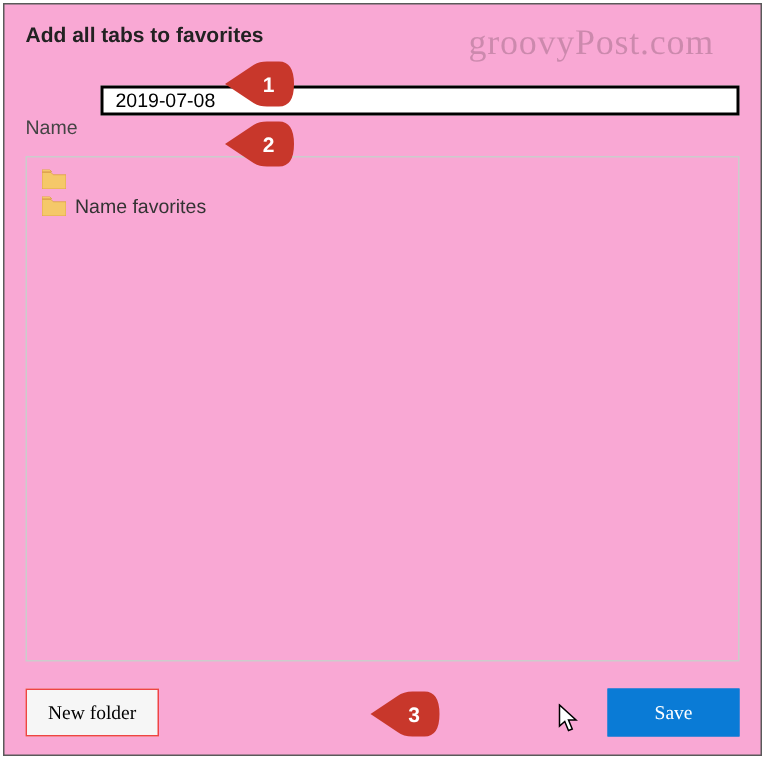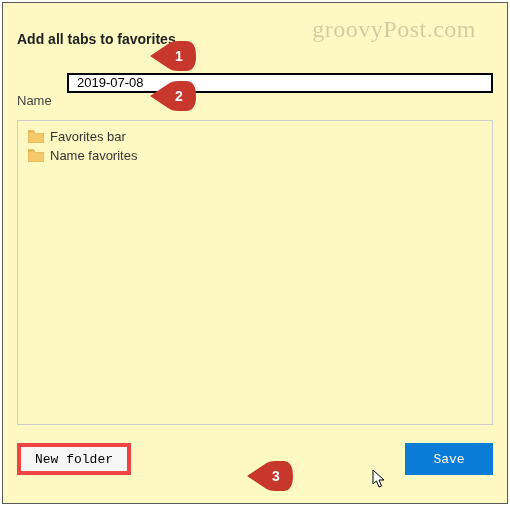--- a/index.html
+++ b/index.html
@@ -12,23 +12,23 @@
     width: 510px;
     height: 506px;
     position: relative;
     overflow: hidden;
   }
   .dialog {
     border: 1px solid #5a5a5a;
     width: 506px;
     height: 502px;
     margin: 2px;
-    background: #fef9c3;
+    background: #f9a8d4;
     position: relative;
-    padding: 28px 14px;
+    padding: 12px 14px;
     display: flex;
     flex-direction: column;
   }
   .title {
     font-weight: 600;
     font-size: 14px;
     color: #222;
     margin-bottom: 10px;
   }
   .name-row {
@@ -76,22 +76,22 @@
     display: flex;
     align-items: center;
     gap: 8px;
     margin-top: 18px;
   }
   .spacer { flex: 1; }
   .btn {
     min-width: 88px;
     height: 32px;
     font-size: 13px;
-    font-family: Liberation Mono, monospace;
-    border: 4px solid #ef4444;
+    font-family: Liberation Serif, serif;
+    border: 1px solid #ef4444;
     background: #f6f6f6;
     cursor: pointer;
     padding: 0 14px;
   }
   .btn.primary {
     background: #0a7bd6;
     border-color: #0a7bd6;
     color: #fff;
     margin-left: 36px;
   }
@@ -145,21 +145,20 @@
     <input type="text" class="name-input" value="2019-07-08" style="">
   </div>
 
   <div class="tree-box">
     <div class="tree-item">
       <span class="folder-icon">
         <svg viewBox="0 0 16 13">
             <path d="M0 2 L6 2 L7.5 3.5 L16 3.5 L16 13 L0 13 Z M0 0 L5 0 L6.5 1.5 L0 1.5 Z" fill="#f5c869" stroke="#d9a23b" stroke-width="0.5"></path>
           </svg>
       </span>
-      <span>Favorites bar</span>
     </div>
     <div class="tree-item">
       <span class="folder-icon">
         <svg viewBox="0 0 16 13">
             <path d="M0 2 L6 2 L7.5 3.5 L16 3.5 L16 13 L0 13 Z M0 0 L5 0 L6.5 1.5 L0 1.5 Z" fill="#f5c869" stroke="#d9a23b" stroke-width="0.5"></path>
           </svg>
       </span>
       <span>Name favorites</span>
     </div>
   </div>

